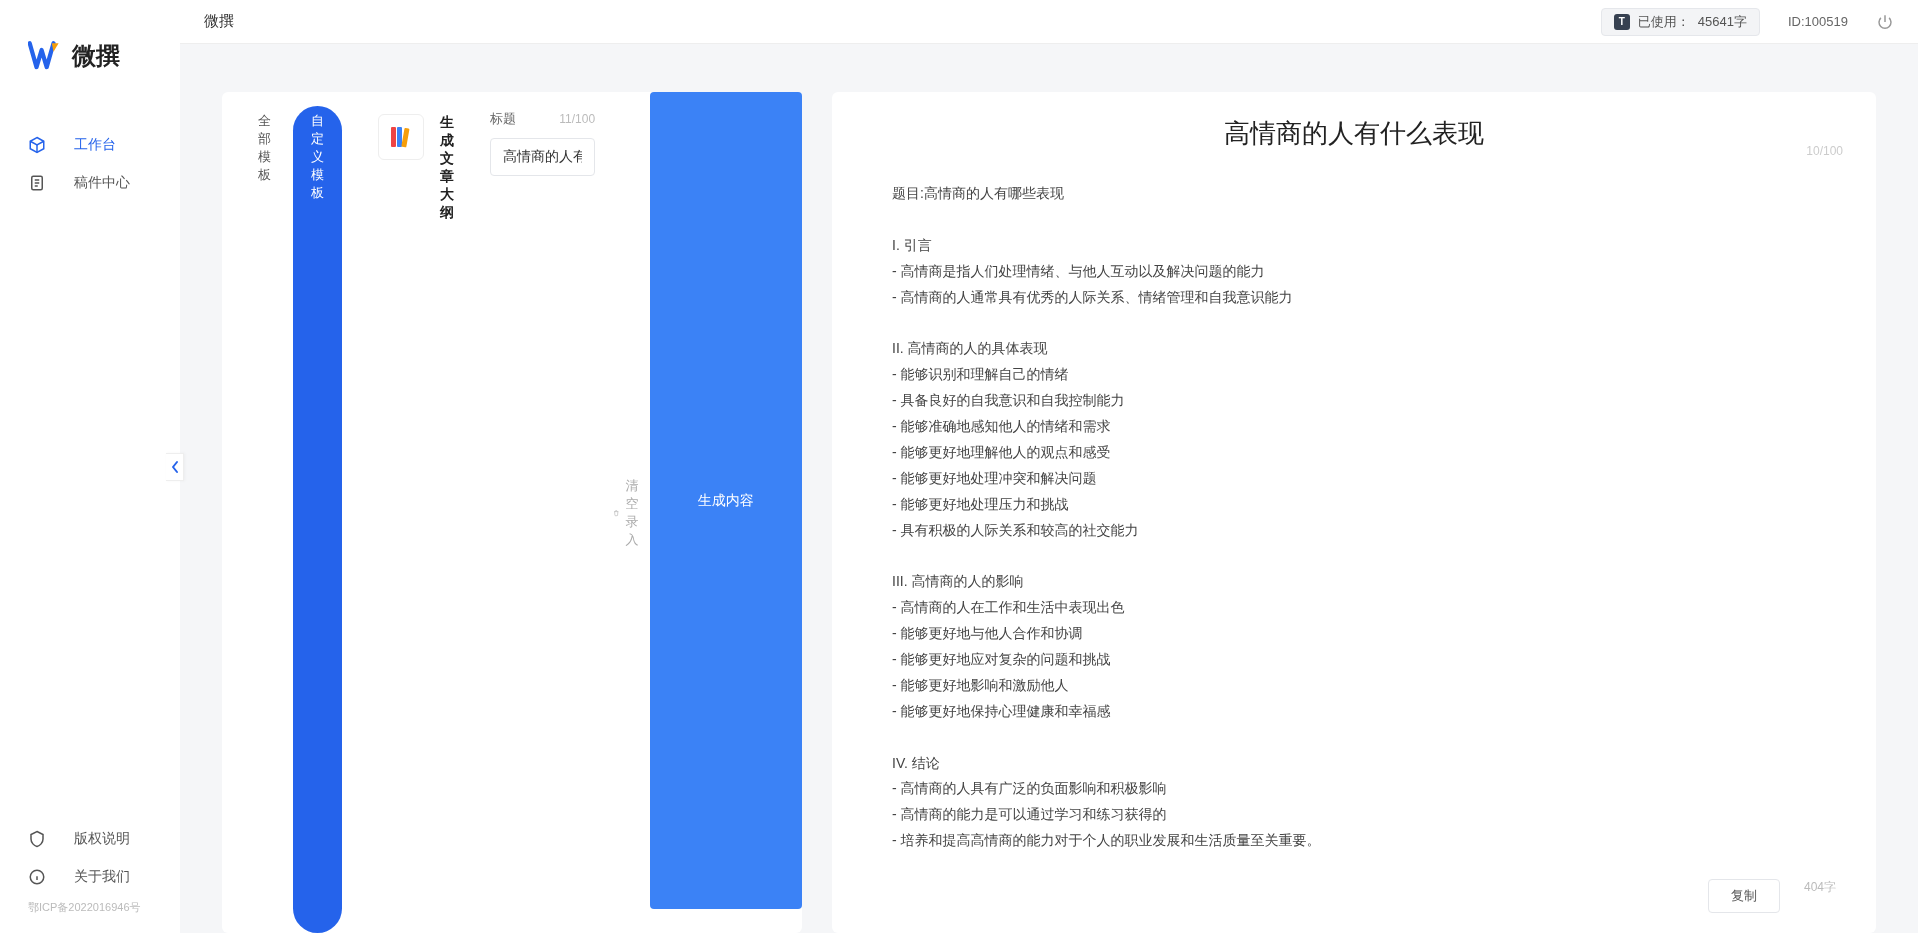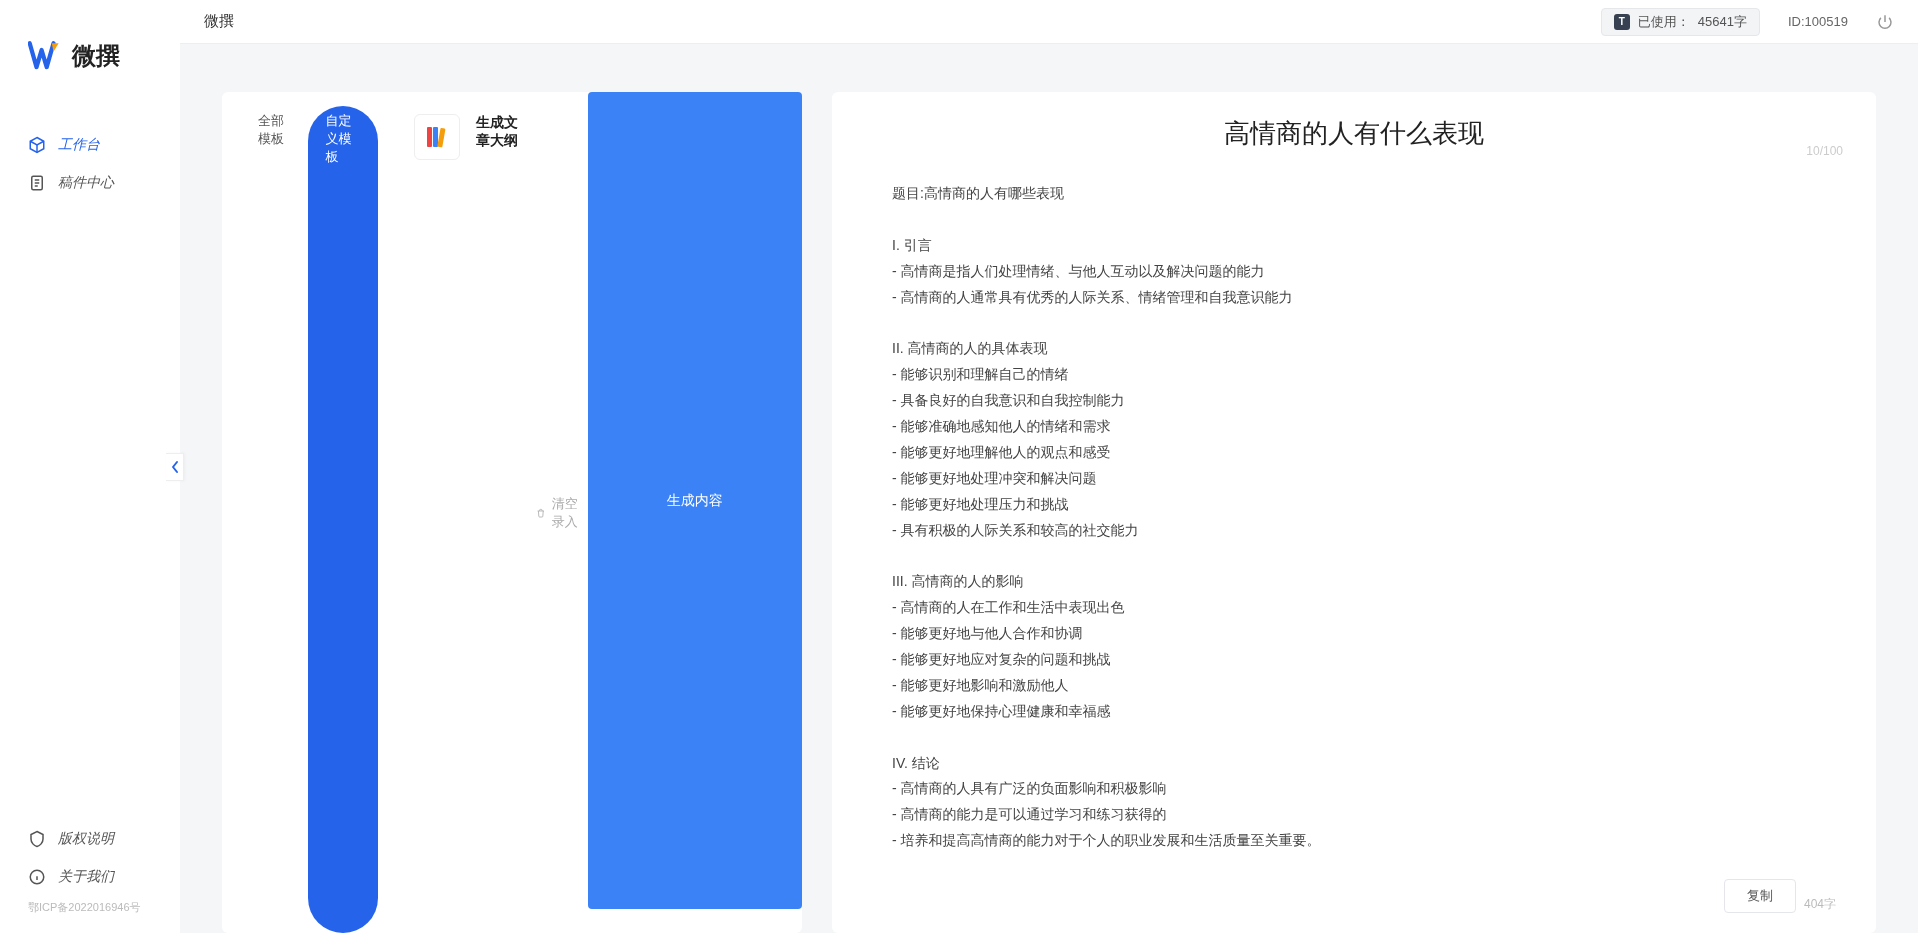--- a/index.html
+++ b/index.html
@@ -28,26 +28,25 @@
   display: flex; align-items: center; gap: 10px;
 }
 .logo-icon {
   width: 34px; height: 30px;
 }
 .logo-text {
   font-size: 24px; font-weight: 700; color: #222;
 }
 .nav-list { margin-top: 20px; flex: 1; }
 .nav-item {
-  display: flex; align-items: flex-start; gap: 12px;
+  display: flex; align-items: flex-start; gap: 28px;
   padding: 10px 28px;
   cursor: pointer;
   color: #555;
   font-size: 14px;
-  font-style: italic;
 }
 .nav-item.active { color: #2563eb; }
 .nav-item-icon { width: 18px; height: 18px; display: inline-flex; align-items:center; justify-content:center; }
 .nav-footer { padding-bottom: 8px; }
 .nav-footer .nav-item { color: #555; font-weight: 400; }
 .icp {
   padding: 4px 28px 10px;
   font-size: 11px;
   color: #bbb;
 }
@@ -186,22 +185,22 @@
 .result-body {
   padding: 24px 60px 0;
   font-size: 14px;
   line-height: 1.85;
   color: #444;
   white-space: pre-wrap;
   flex: 1;
   overflow: auto;
 }
 .result-footer {
-  display: flex; align-items: flex-end; justify-content: flex-end;
-  gap: 8px;
+  display: flex; align-items: flex-start; justify-content: flex-end;
+  gap: 24px;
   padding: 16px 40px 20px;
 }
 .copy-btn {
   border: 1px solid #e4e6ea;
   background: #fff;
   border-radius: 4px;
   padding: 7px 22px;
   font-size: 13px;
   cursor: pointer;
   color: #555;
@@ -322,20 +321,27 @@
           <rect x="4" y="4" width="5" height="20" rx="1" fill="#ef4444"></rect>
           <rect x="10" y="4" width="5" height="20" rx="1" fill="#3b82f6"></rect>
           <rect x="16" y="5" width="5" height="19" rx="1" fill="#f59e0b" transform="rotate(10 18 14)"></rect>
         </svg>
       </div>
       <div class="template-info">
         <div class="template-title">生成文章大纲</div>
       </div>
     </div>
 
+    <div class="form-block">
+      <div class="form-row">
+        <span class="form-label">标题</span>
+        <span class="form-counter">11/100</span>
+      </div>
+      <input class="text-input" type="text" value="高情商的人有什么表现？" style="">
+    </div>
 
     <div class="clear-link">
       <svg width="14" height="14" viewBox="0 0 24 24" fill="none" stroke="#aaa" stroke-width="2">
           <path d="M4 7h16M9 7V5a2 2 0 0 1 2-2h2a2 2 0 0 1 2 2v2M6 7l1 13a2 2 0 0 0 2 2h6a2 2 0 0 0 2-2l1-13"></path>
         </svg>
       <span>清空录入</span>
     </div>
 
     <div class="panel-left-spacer"></div>
 

